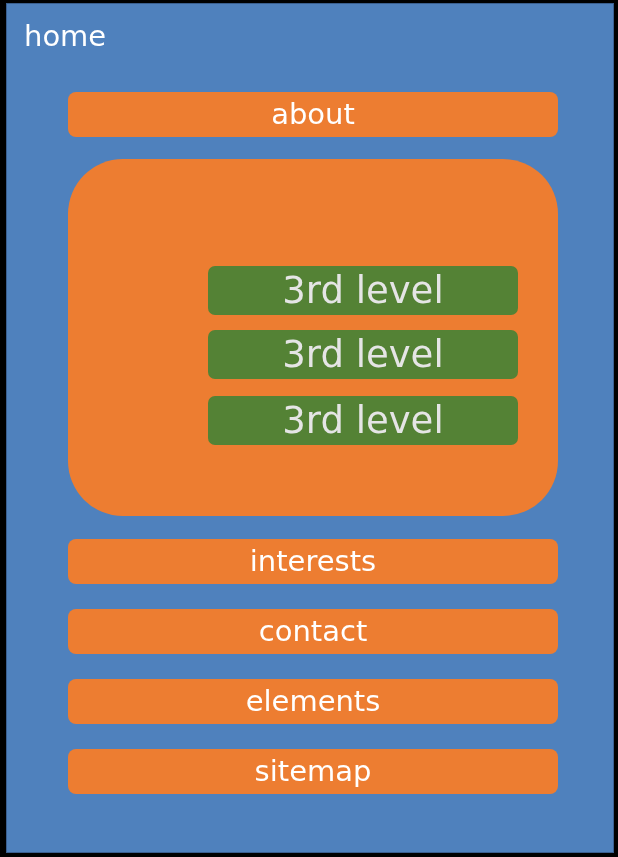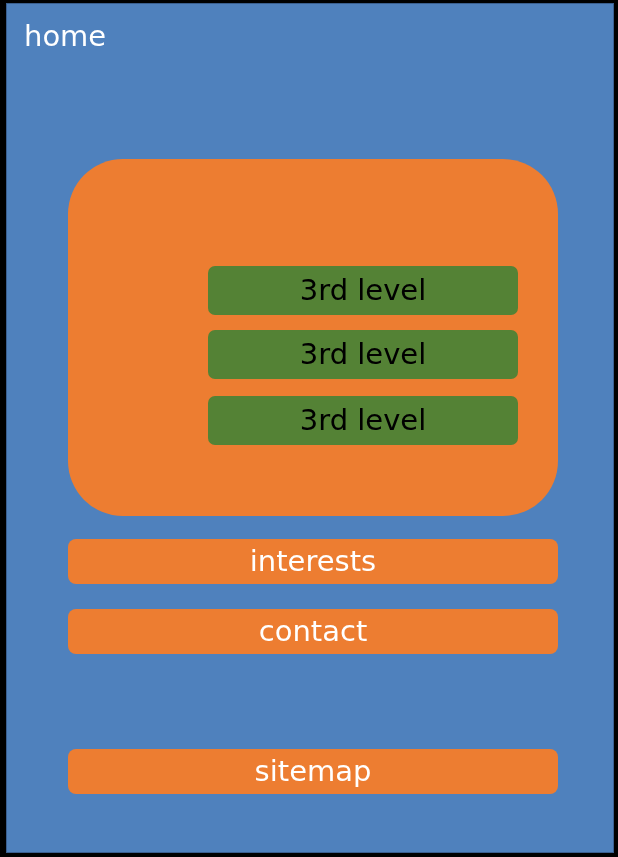--- a/index.html
+++ b/index.html
@@ -54,35 +54,37 @@
       font-size: 29px;
       line-height: 40px;
     }
     .level3 {
       position: absolute;
       left: 140px;
       width: 310px;
       height: 49px;
       background: #548235;
       border-radius: 7px;
-      color: #000000;
-      font-size: 29px;
+      color: #e5e5e5;
+      font-size: 37px;
       line-height: 49px;
       text-align: center;
     }
   </style>
 </head>
 <body>
 
 <div class="home">
   <div class="home-label">home</div>
 
+  <div class="bar" style="top:88px;">about</div>
 
   <div class="classes">
     <div class="level3" style="top:107px;">3rd level</div>
     <div class="level3" style="top:171px;">3rd level</div>
     <div class="level3" style="top:237px;">3rd level</div>
   </div>
 
   <div class="bar" style="top:535px;">interests</div>
   <div class="bar" style="top:605px;">contact</div>
+  <div class="bar" style="top:675px;">elements</div>
   <div class="bar" style="top:745px;">sitemap</div>
 </div>
 
 </body></html>

